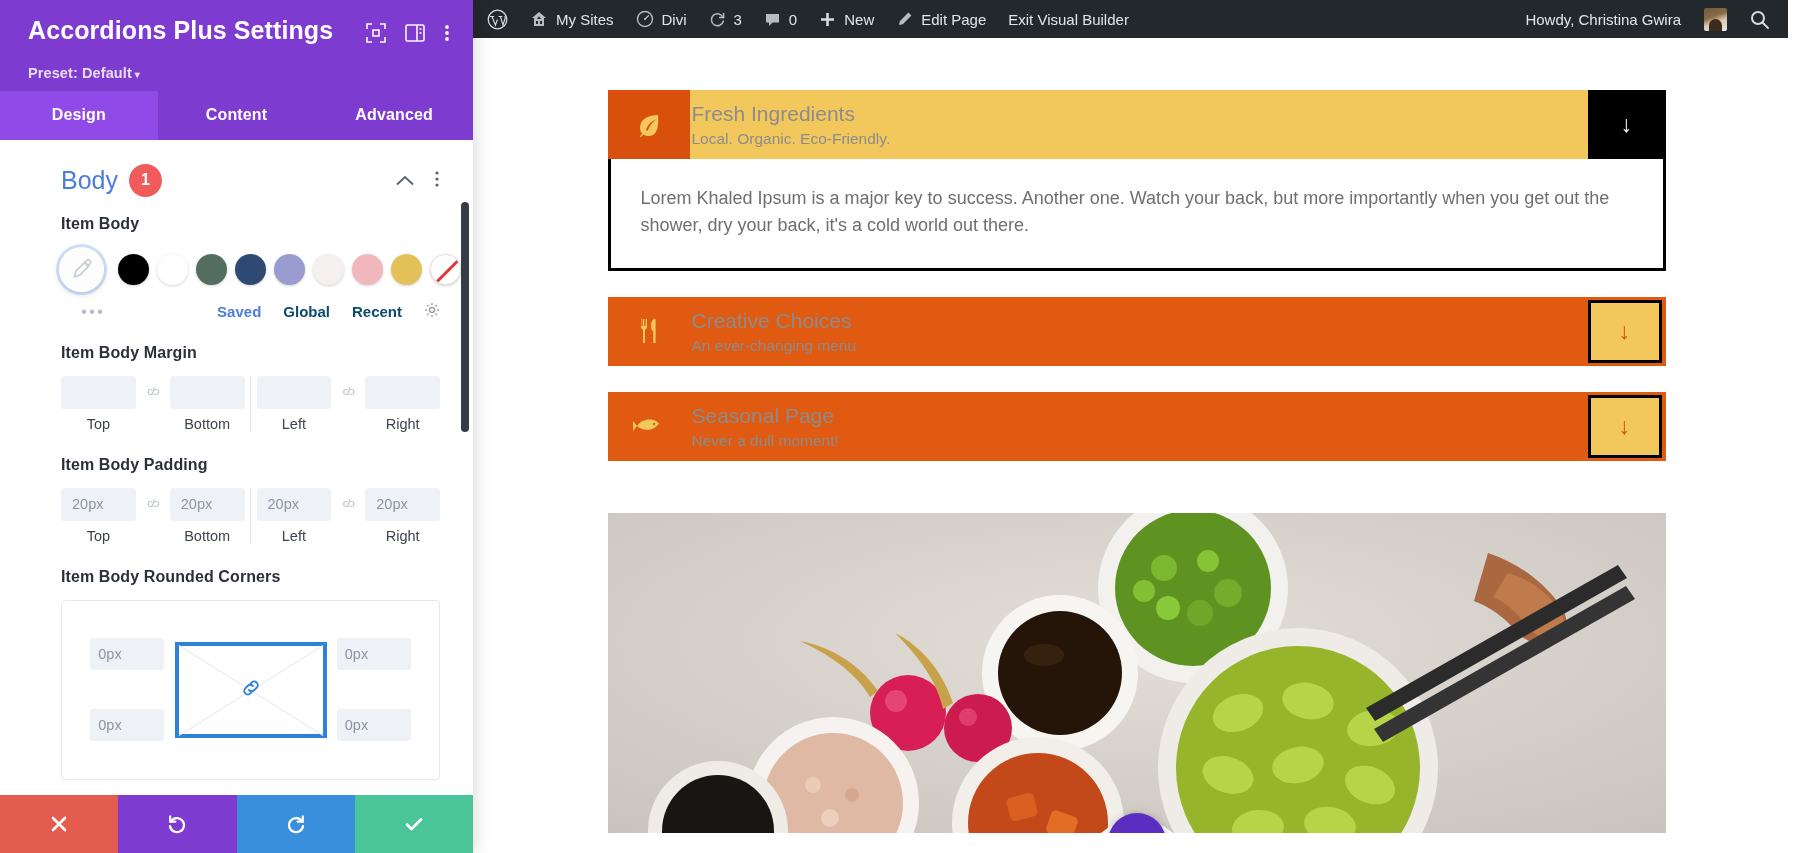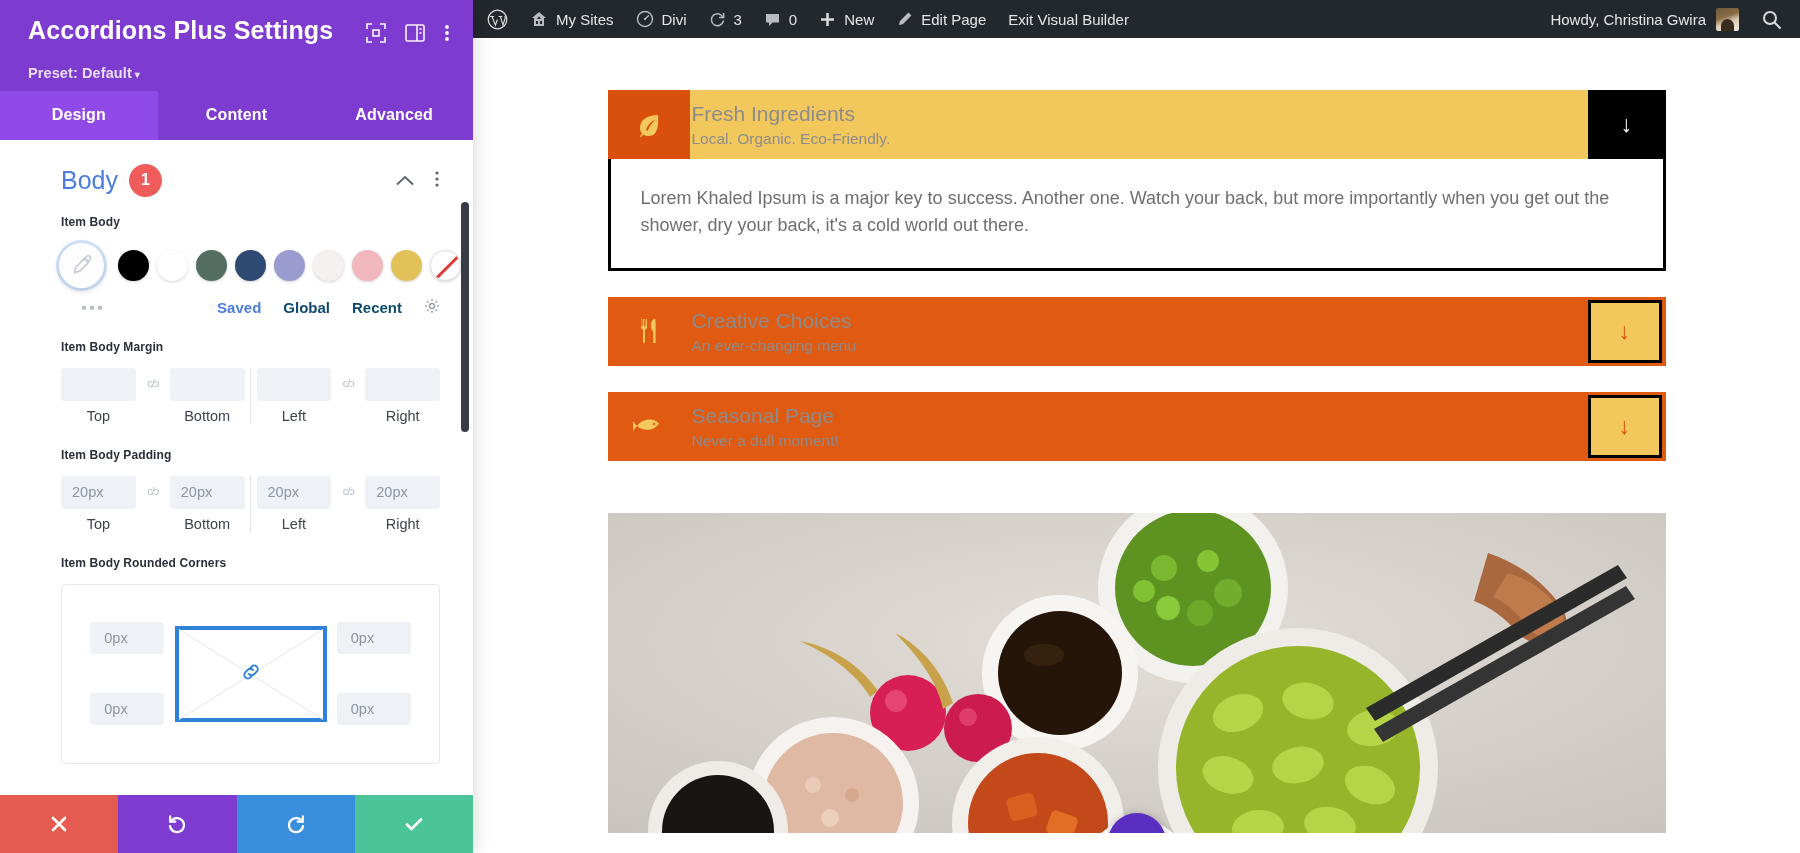--- a/index.html
+++ b/index.html
@@ -66,21 +66,21 @@
   .section-badge {
     margin-left: 11px; width: 33px; height: 33px; border-radius: 50%;
     background: #f05b5b; color: #fff; font-size: 16px; font-weight: bold;
     display: flex; align-items: center; justify-content: center;
   }
   .section-head-right { margin-left: auto; display: flex; align-items: center; gap: 20px; }
   .sh-chevron { color: #5a6170; font-size: 18px; cursor: pointer; line-height: 1; }
   .sh-dots { color: #5a6170; font-size: 19px; cursor: pointer; line-height: 1; letter-spacing: 0; }
 
   .field-label {
-    font-size: 12px; color: #2b303b; font-weight: bold;
+    font-size: 16px; color: #2b303b; font-weight: bold;
     margin: 0 0 14px 0; letter-spacing: .1px;
   }
 
   .swatch-row { display: flex; align-items: center; gap: 8px; margin-bottom: 10px; }
   .swatch {
     width: 31px; height: 31px; border-radius: 50%; cursor: pointer;
     box-shadow: 0 1px 3px rgba(0,0,0,.18);
     flex: 0 0 auto;
   }
   .swatch.picker {
@@ -130,21 +130,21 @@
     padding: 18px 18px 18px;
     position: relative; height: 180px;
   }
   .corners-grid {
     position: relative; width: 100%; height: 100%;
     display: grid; grid-template-columns: 1fr 1.25fr 1fr; grid-template-rows: 1fr 1fr;
     align-items: center; justify-items: center;
   }
   .corner-input {
     width: 74px; height: 32px; background: #eef1f6; border: 0; border-radius: 3px;
-    font-size: 14.5px; color: #8d95a3; padding: 0 14px;
+    font-size: 14.5px; color: #8d95a3; padding: 0 8px;
     font-family: "Liberation Sans", sans-serif; outline: none;
   }
   .corner-preview {
     grid-row: 1 / span 2; grid-column: 2;
     width: 152px; height: 96px; border: 4px solid #2d82d8;
     position: relative; background: #fff;
   }
   .corner-preview .x1, .corner-preview .x2 {
     position: absolute; left: 0; top: 50%; width: 100%; height: 1px; background: #e7eaf0;
     transform-origin: center;
@@ -161,31 +161,31 @@
     flex: 1; display: flex; align-items: center; justify-content: center;
     cursor: pointer; color: #fff;
   }
   .f-cancel { background: #e45b50; }
   .f-undo   { background: #7e3bd0; }
   .f-redo   { background: #3a8fdc; }
   .f-save   { background: #4cc49a; }
 
   
   .wp-bar {
-    position: absolute; left: 473px; top: 0; right: 0; height: 38px;
+    position: absolute; left: 473px; top: 0; right: 12px; height: 38px;
     background: #23282d; color: #e3e5e8;
     display: flex; align-items: center; font-size: 15px;
   }
   .wp-item {
     display: flex; align-items: center; gap: 8px;
     padding: 0 11px; height: 38px; cursor: pointer; white-space: nowrap;
   }
   .wp-item:first-child { padding-left: 14px; }
   .wp-spacer { flex: 1; }
-  .wp-howdy { display: flex; align-items: center; gap: 10px; padding: 0 12px; cursor: pointer; }
+  .wp-howdy { display: flex; align-items: center; gap: 23px; padding: 0 12px; cursor: pointer; }
   .wp-avatar {
     width: 23px; height: 23px; border-radius: 2px; overflow: hidden;
     background: linear-gradient(160deg,#6b5a3d 0%,#8a6b45 38%,#d8c9b2 60%,#f0ece5 100%);
     position: relative; flex: 0 0 auto;
   }
   .wp-avatar::after {
     content: ""; position: absolute; left: 5px; top: 11px; width: 13px; height: 13px;
     background: #3b2b1c; border-radius: 50% 50% 0 0;
   }
   .wp-search { padding: 0 18px 0 10px; cursor: pointer; display: flex; align-items: center; }

